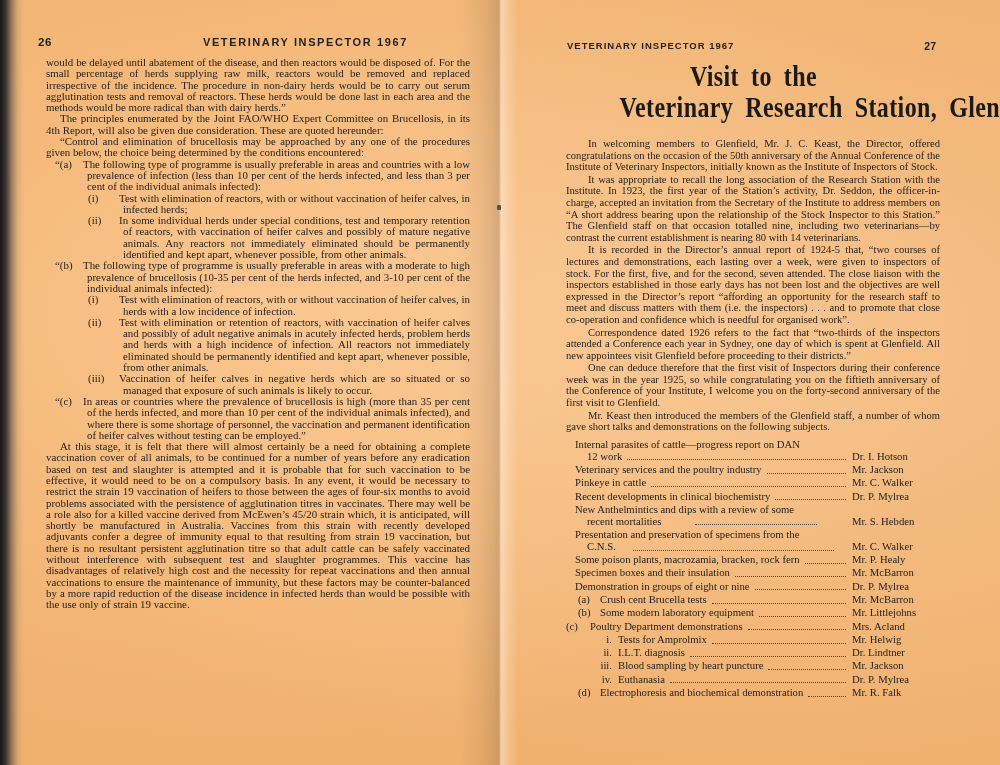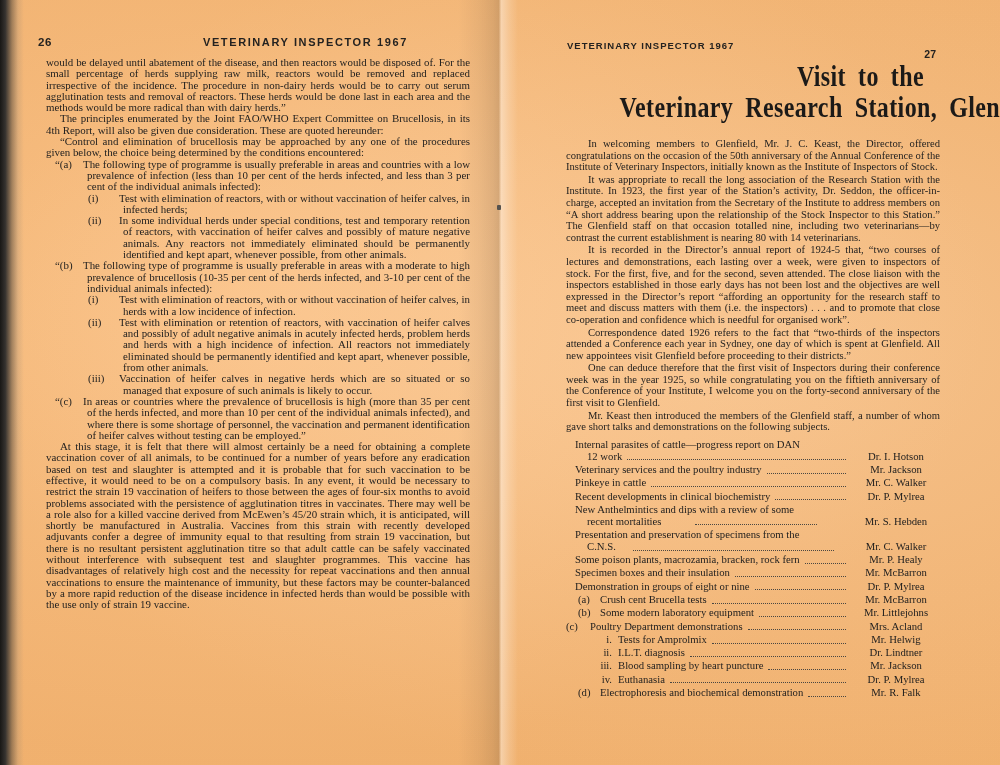--- a/index.html
+++ b/index.html
@@ -54,36 +54,36 @@
   .ind{text-indent:14px;}
   .lvl1{margin-left:9px;padding-left:32px;text-indent:-32px;text-align:justify;}
   .l1lbl{display:inline-block;width:28px;text-indent:0;}
   .lvl2{margin-left:42px;padding-left:35px;text-indent:-35px;text-align:justify;}
   .l2lbl{display:inline-block;width:31px;text-indent:0;}
 
   
   .rp-header{position:relative;height:11px;margin-top:40px;
     font-family:"Liberation Sans","DejaVu Sans",sans-serif;font-weight:bold;}
   .rp-title{position:absolute;left:1px;top:0;font-size:9.5px;letter-spacing:1px;white-space:nowrap;}
-  .rp-num{position:absolute;right:4px;top:8px;font-size:10.5px;}
-  .headline{margin:9px 0 16px 0;text-align:right;font-weight:bold;line-height:31px;}
+  .rp-num{position:absolute;right:4px;top:0;font-size:10.5px;}
+  .headline{margin:9px 0 16px 0;text-align:center;font-weight:bold;line-height:31px;}
   .headline .hl{display:block;white-space:nowrap;}
   .headline .hl > span{display:inline-block;transform:scaleX(0.80);transform-origin:50% 50%;
     font-size:30px;letter-spacing:0.5px;word-spacing:7px;color:#1c1a18;}
   .rp-body{font-size:10.6px;line-height:11.6px;}
   .rp-body p{margin:0 0 1px 0;text-align:justify;text-indent:22px;}
 
   .subjects{margin-top:6px;font-size:10.7px;line-height:11.8px;}
   .subject{margin-top:1.5px;}
   .spre{padding-left:9px;}
   .srow{display:flex;align-items:flex-end;}
   .slabel{flex:0 0 auto;}
   .stopic{flex:0 1 auto;white-space:nowrap;}
   .leader{flex:1 1 8px;min-width:8px;border-bottom:1.5px dotted #4a4742;margin:0 6px 2px 5px;}
-  .spres{flex:0 0 88px;width:88px;white-space:nowrap;text-align:center;}
+  .spres{flex:0 0 88px;width:88px;white-space:nowrap;}
   .st-plain .srow{padding-left:9px;}
   .st-letter .srow{padding-left:12px;}
   .st-letter .slabel{width:22px;}
   .st-letterc .srow{padding-left:0;}
   .st-letterc .slabel{width:24px;}
   .st-roman .srow{padding-left:0;}
   .st-roman .slabel{width:46px;text-align:right;margin-right:6px;}
 </style>
 </head>
 <body>

